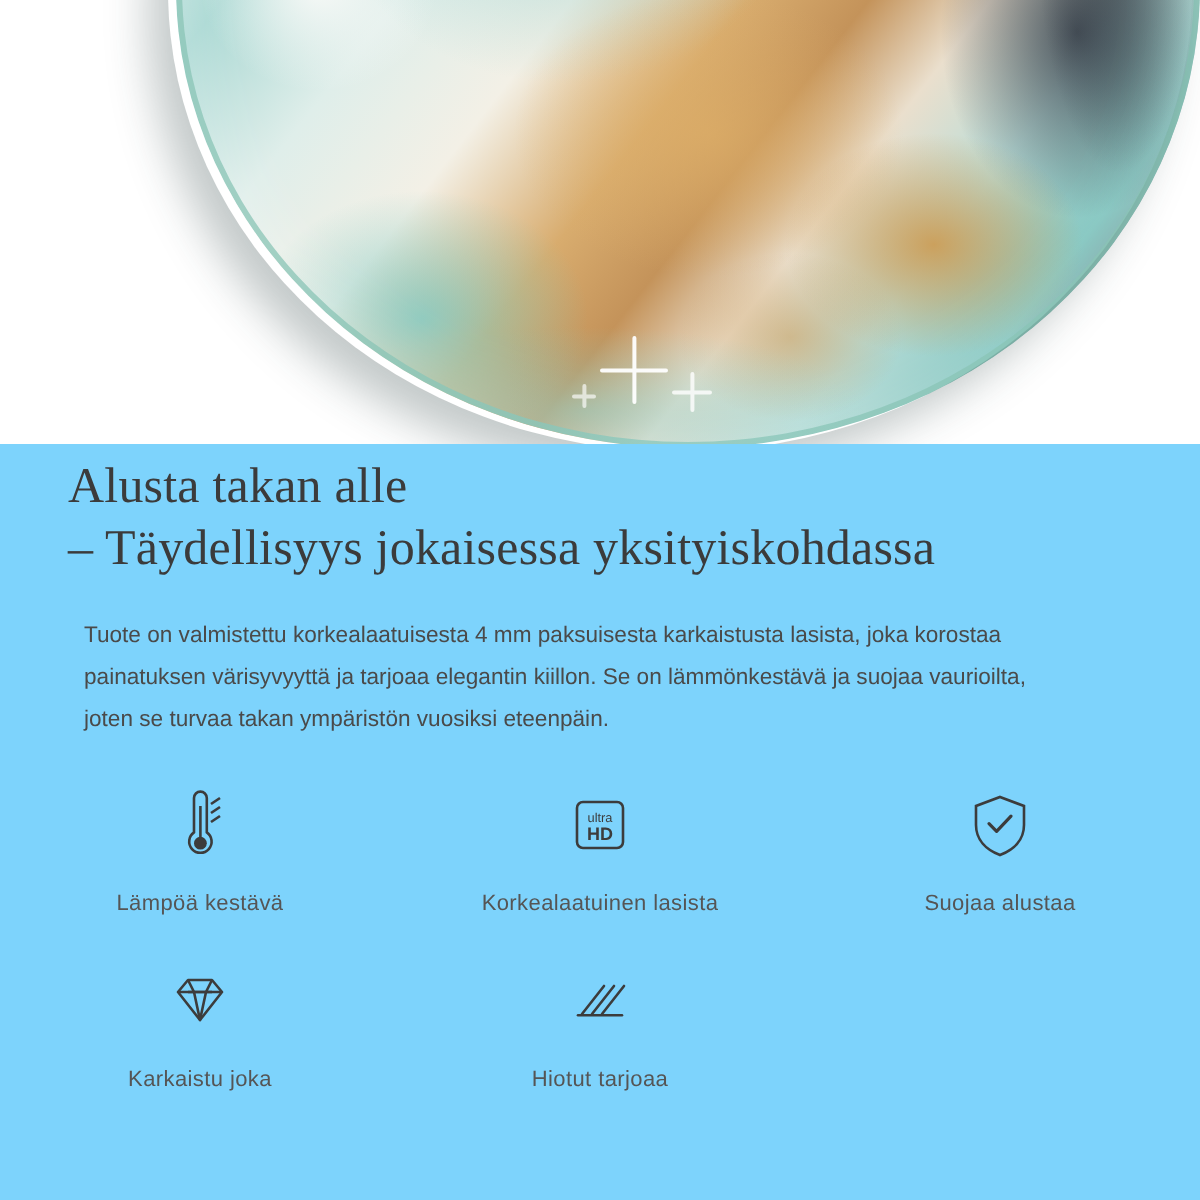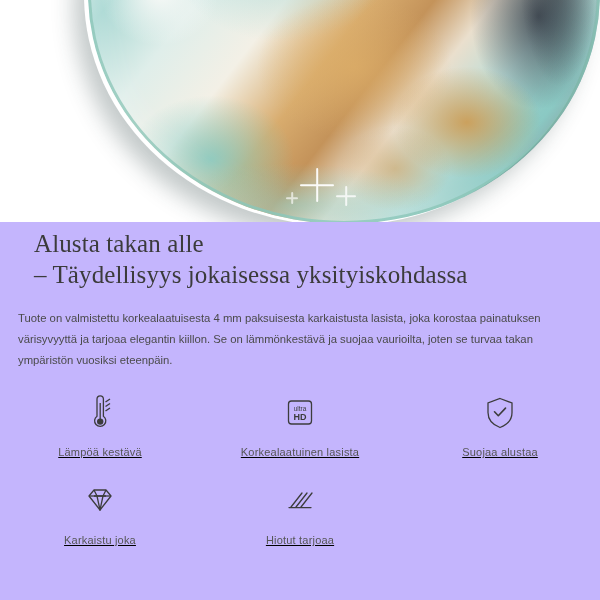--- a/index.html
+++ b/index.html
@@ -7,21 +7,21 @@
     width: 600px;
     height: 600px;
     background: #ffffff;
     font-family: "Liberation Sans", sans-serif;
     overflow: hidden;
   }
   .page {
     position: relative;
     width: 600px;
     height: 600px;
-    background: #c4b5fd;
+    background: #7dd3fc;
   }
 
   
   .hero {
     position: absolute;
     top: 0; left: 0;
     width: 600px;
     height: 222px;
     overflow: hidden;
     background: #ffffff;
@@ -108,21 +108,21 @@
     font-size: 25px;
     line-height: 31px;
     color: #3b3b3b;
     font-weight: 400;
     padding: 0 34px;
     letter-spacing: .1px;
   }
   .headline .l2 { display: block; }
   .body-copy {
     margin-top: 18px;
-    padding: 0 18px;
+    padding: 0 42px;
     font-size: 11.3px;
     line-height: 21px;
     color: #4a4a4a;
     max-width: 566px;
   }
 
   
   .features {
     position: absolute;
     top: 392px;
@@ -130,21 +130,20 @@
     width: 600px;
     display: grid;
     grid-template-columns: repeat(3, 1fr);
     grid-row-gap: 22px;
   }
   .feature {
     display: flex;
     flex-direction: column;
     align-items: center;
     justify-content: flex-start;
-    text-decoration: underline;
   }
   .feature-icon {
     height: 42px;
     display: flex;
     align-items: center;
     justify-content: center;
   }
   .feature-label {
     margin-top: 12px;
     font-size: 11px;

